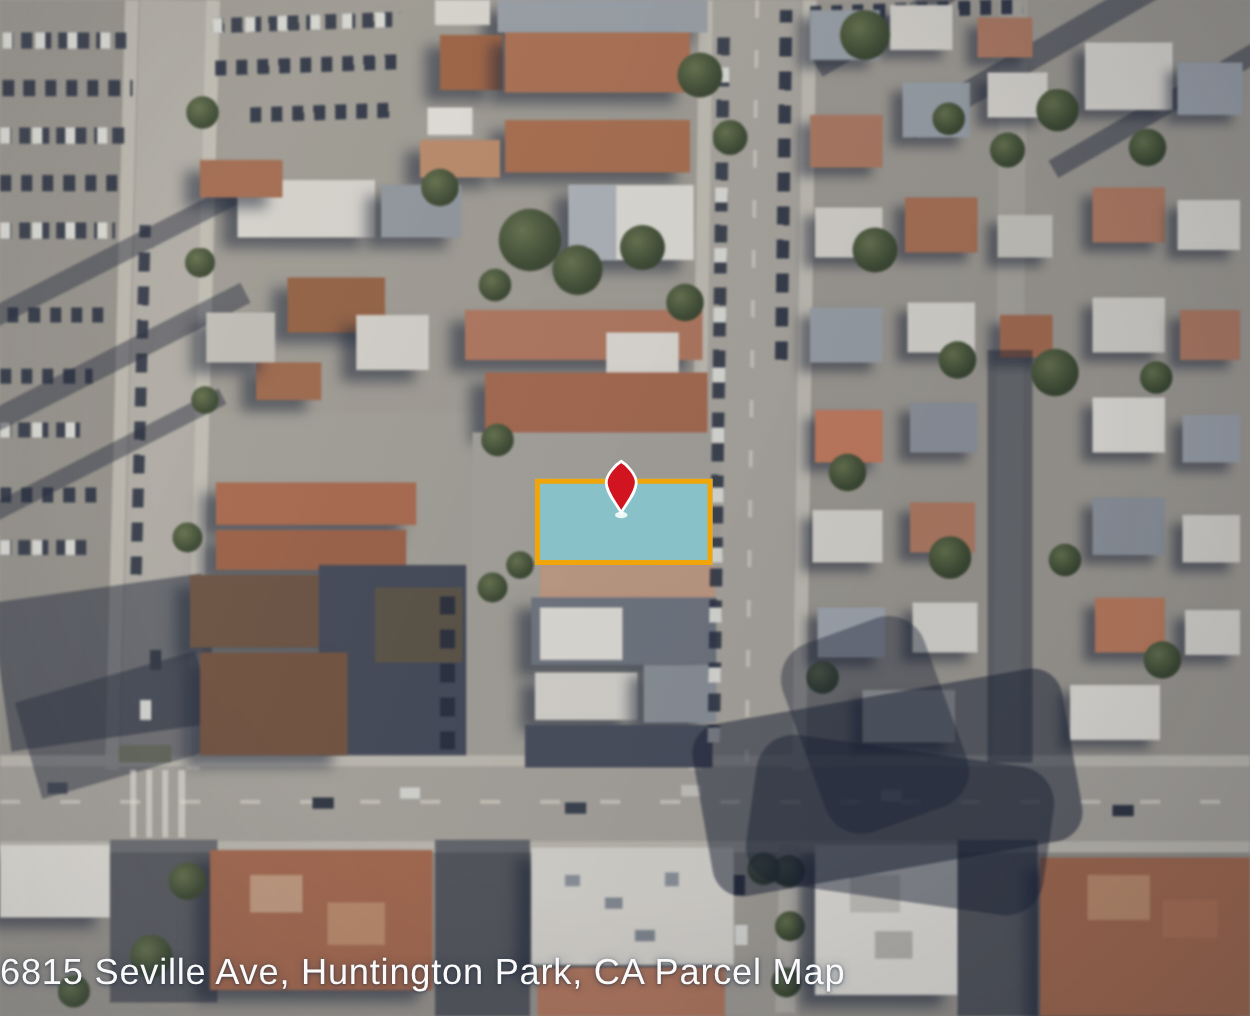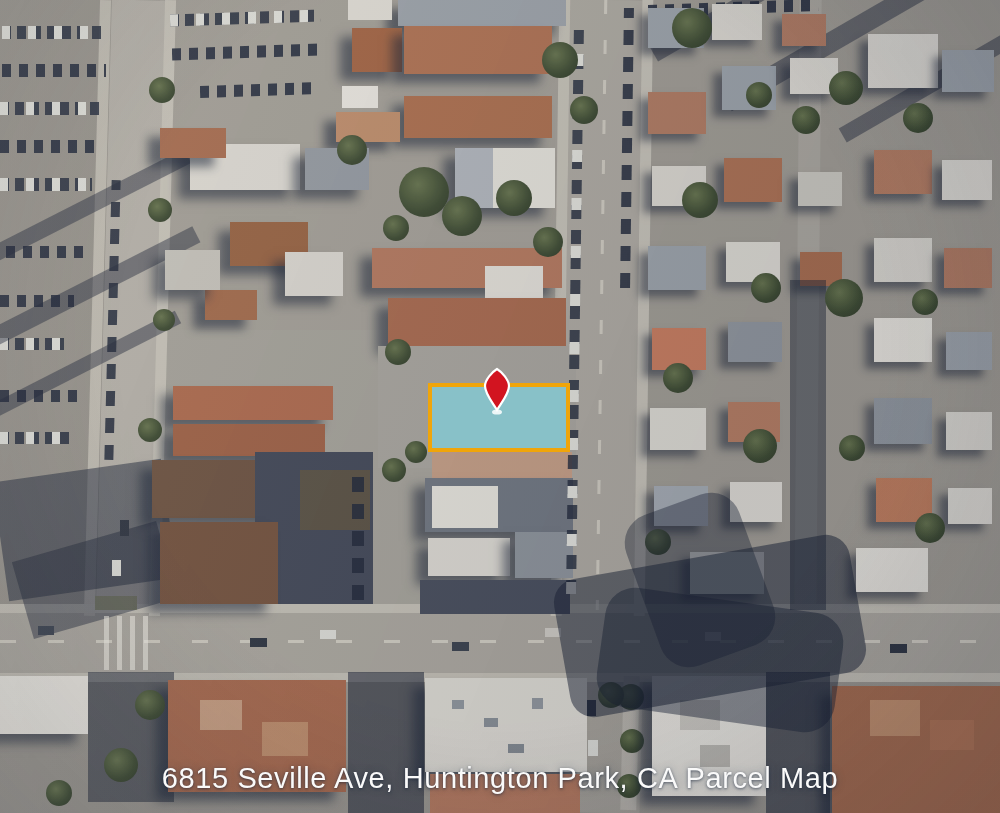--- a/index.html
+++ b/index.html
@@ -5,21 +5,21 @@
   html,body{margin:0;padding:0;background:#11141a;}
   body{font-family:"Liberation Sans", sans-serif;}
   .stage{position:relative;width:1000px;height:813px;overflow:hidden;background:#a39e94;}
   #scene{position:absolute;inset:0;filter:blur(0.7px) saturate(0.92);}
   #scene .el{position:absolute;}
   .photo-overlay{position:absolute;inset:0;pointer-events:none;
     background:linear-gradient(112deg, rgba(255,248,232,0.07), rgba(24,32,54,0.10) 70%),
                radial-gradient(circle at 50% 42%, rgba(0,0,0,0) 55%, rgba(18,26,44,0.14) 100%);}
   .parcel{position:absolute;box-sizing:border-box;}
   .pin{position:absolute;}
-  .caption{position:absolute;left:0;right:0;bottom:18px;text-align:center;
+  .caption{position:absolute;left:0;right:0;bottom:18px;text-align:left;
     font-weight:400;letter-spacing:0.6px;
     text-shadow:0 1px 3px rgba(25,35,55,0.65), 0 0 8px rgba(40,60,80,0.35);}
 </style>
 </head>
 <body>
 
 <div class="stage">
   <div id="scene" style="background: rgb(163, 158, 148);">
       <div class="el" style="left: 0px; top: 0px; width: 160px; height: 616px; background-color: rgb(150, 146, 138);"></div>
       <div class="el" style="left: 630px; top: 0px; width: 370px; height: 616px; background-color: rgb(157, 153, 144);"></div>

